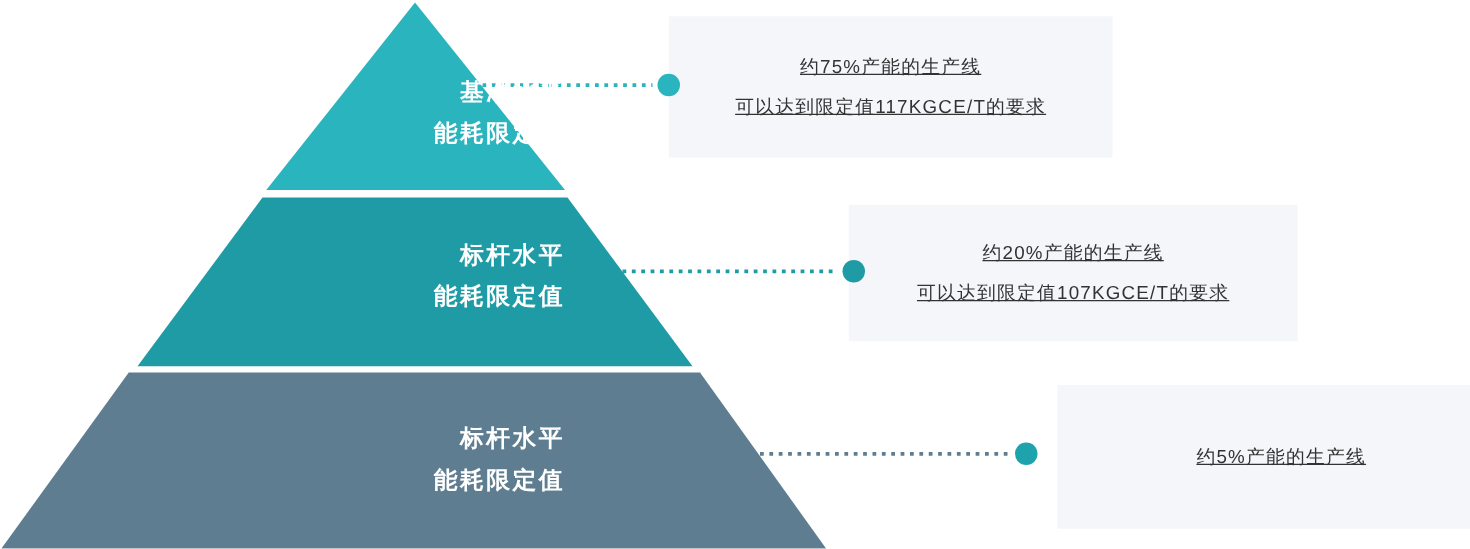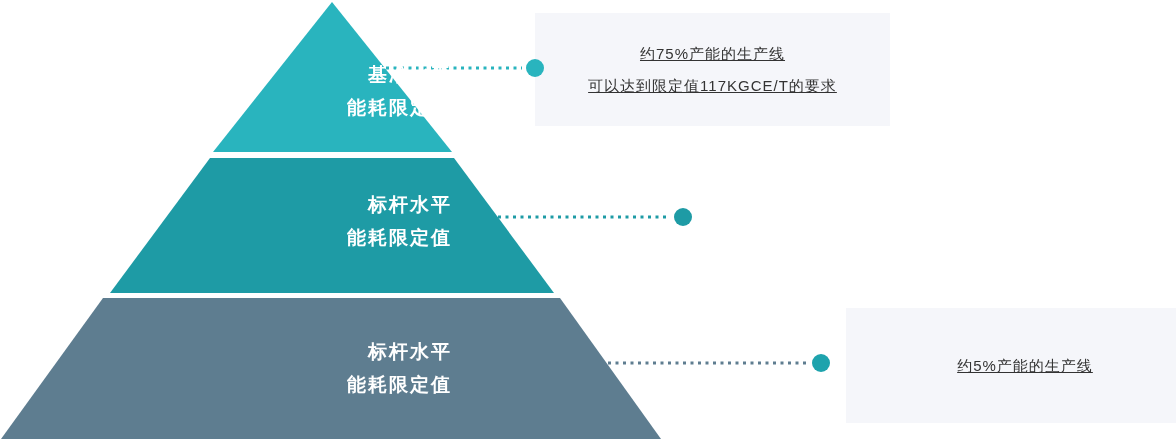--- a/index.html
+++ b/index.html
@@ -85,20 +85,24 @@
   </div>
   <div class="tier-label" style="top:335px">
     <div>标杆水平</div>
     <div>能耗限定值</div>
   </div>
 
   <div class="callout" style="left:535px; top:13px; width:355px; height:113px">
     <div>约75%产能的生产线</div>
     <div>可以达到限定值117KGCE/T的要求</div>
   </div>
+  <div class="callout" style="left:679px; top:164px; width:359px; height:109px">
+    <div>约20%产能的生产线</div>
+    <div>可以达到限定值107KGCE/T的要求</div>
+  </div>
   <div class="callout" style="left:846px; top:308px; width:358px; height:115px">
     <div>约5%产能的生产线</div>
   </div>
 
   <div class="leader-dot" id="dot-1"></div>
   <div class="leader-dot" id="dot-2"></div>
   <div class="leader-dot" id="dot-3"></div>
 
 </div>
 

